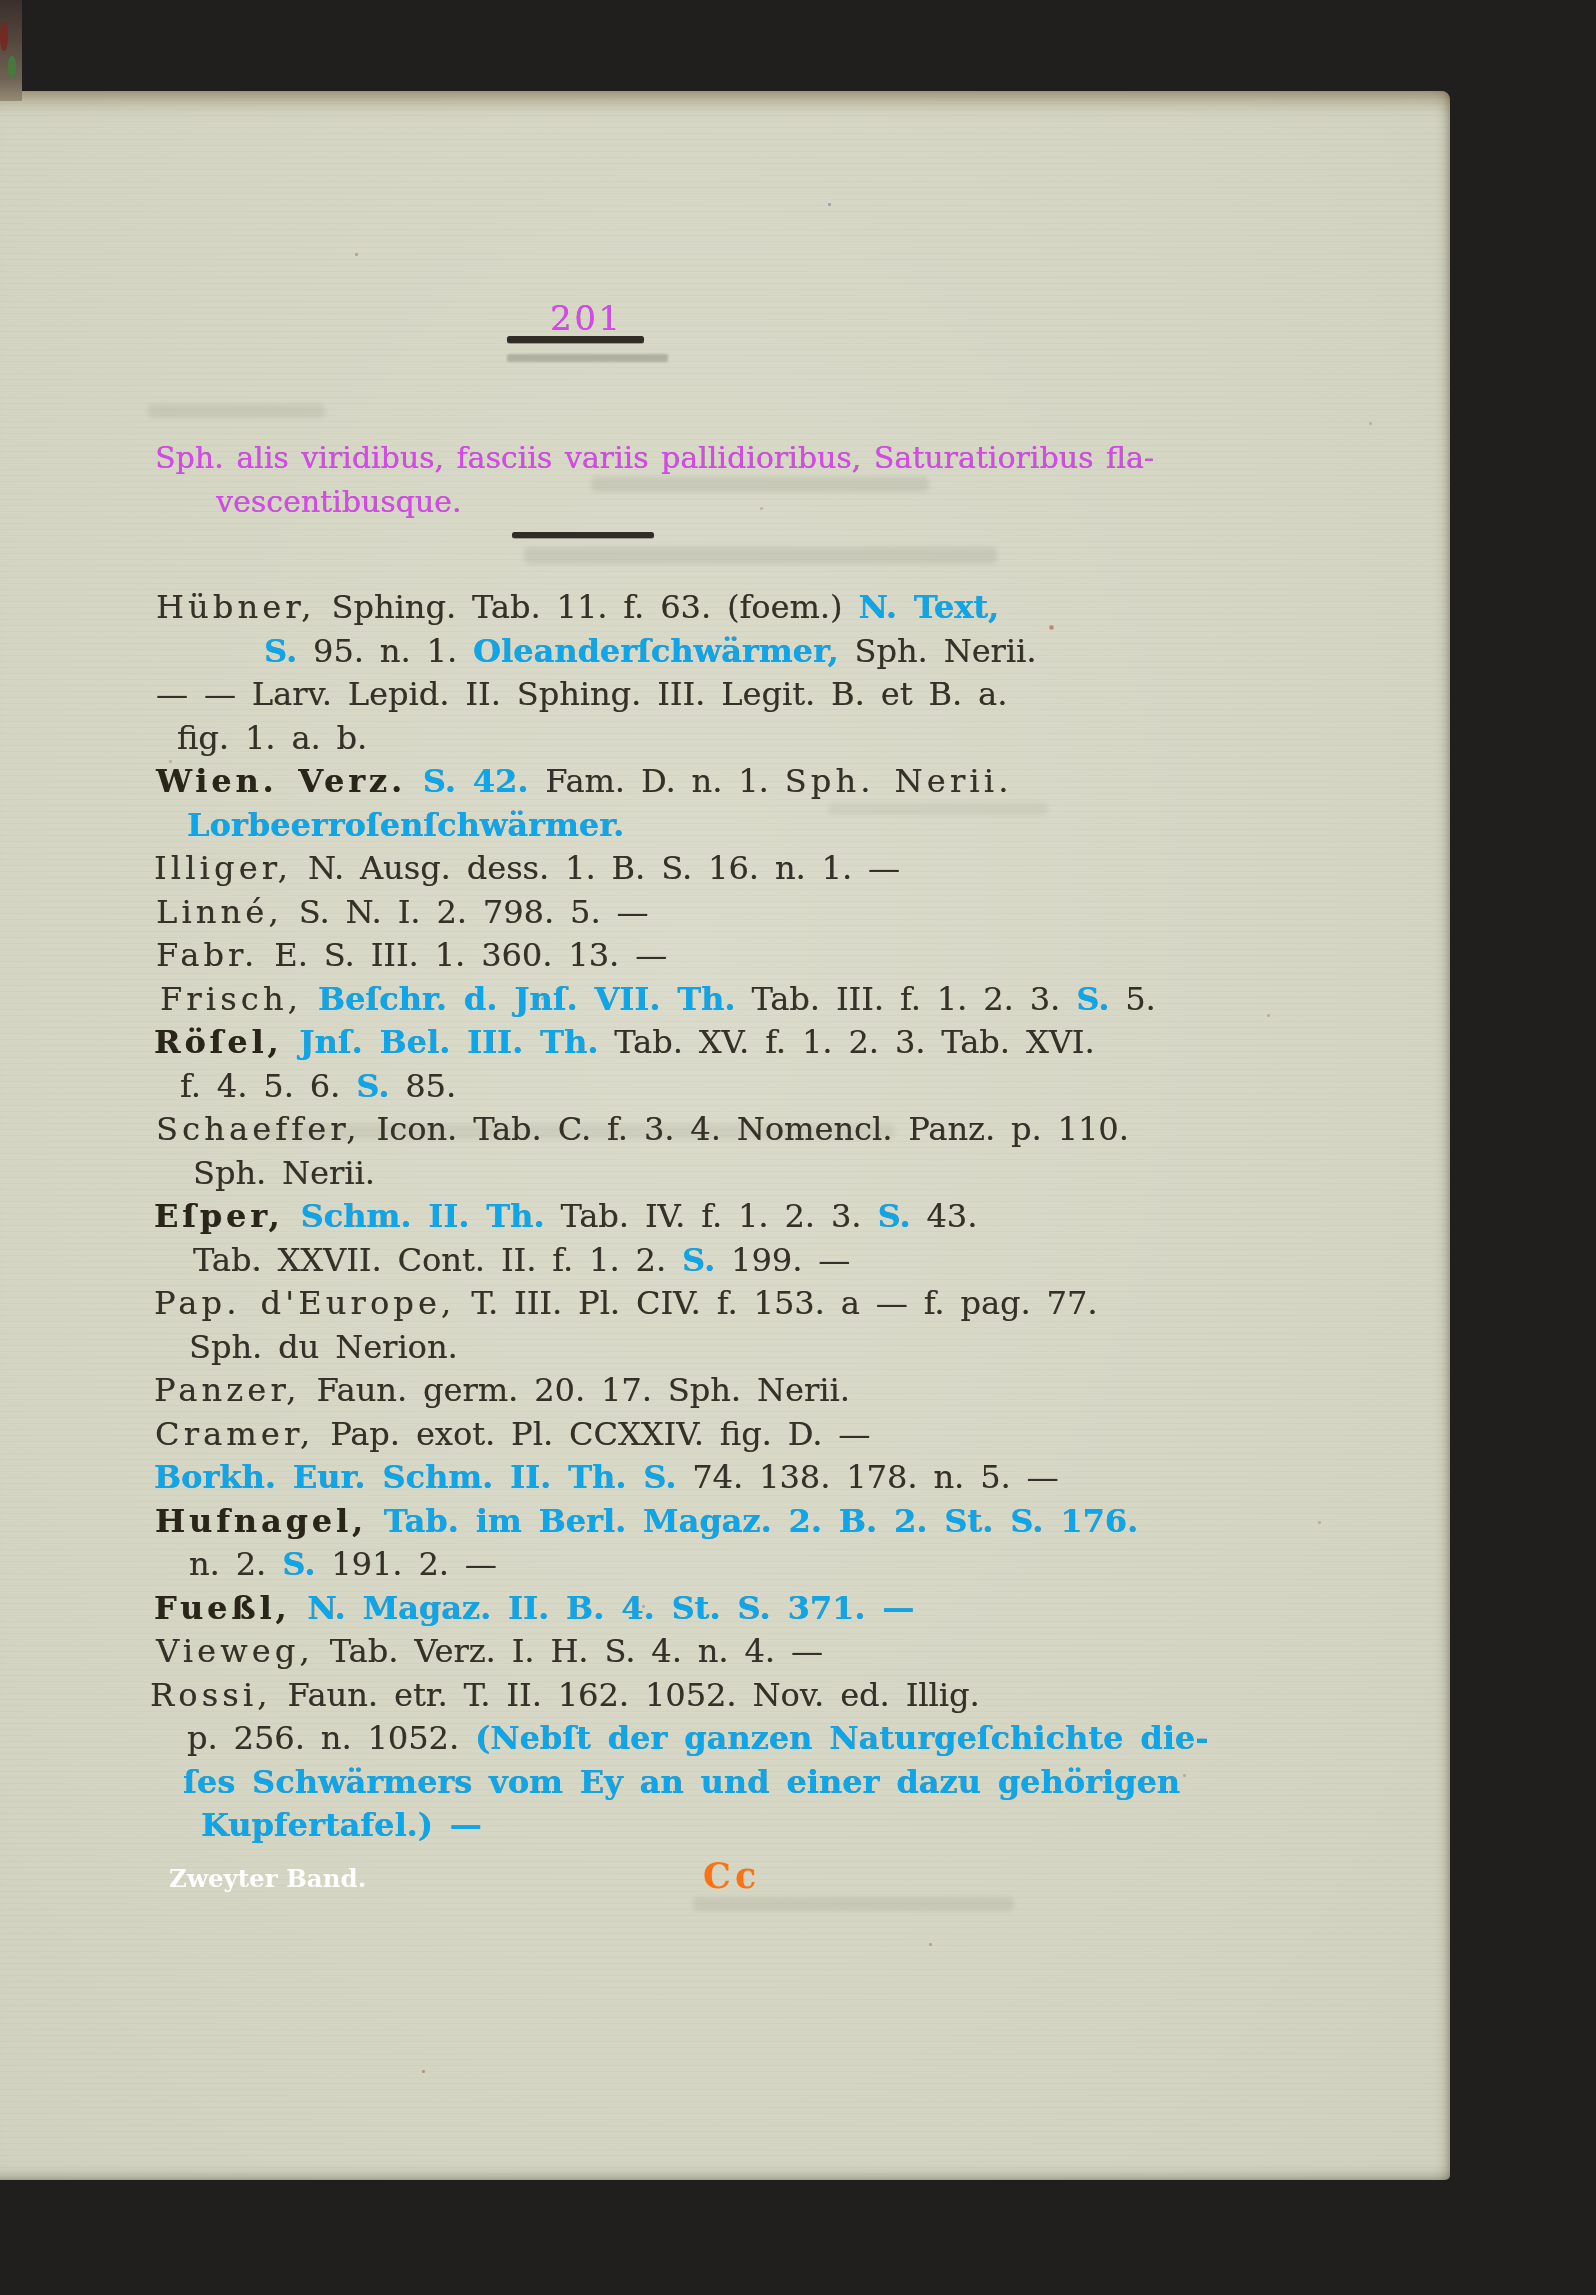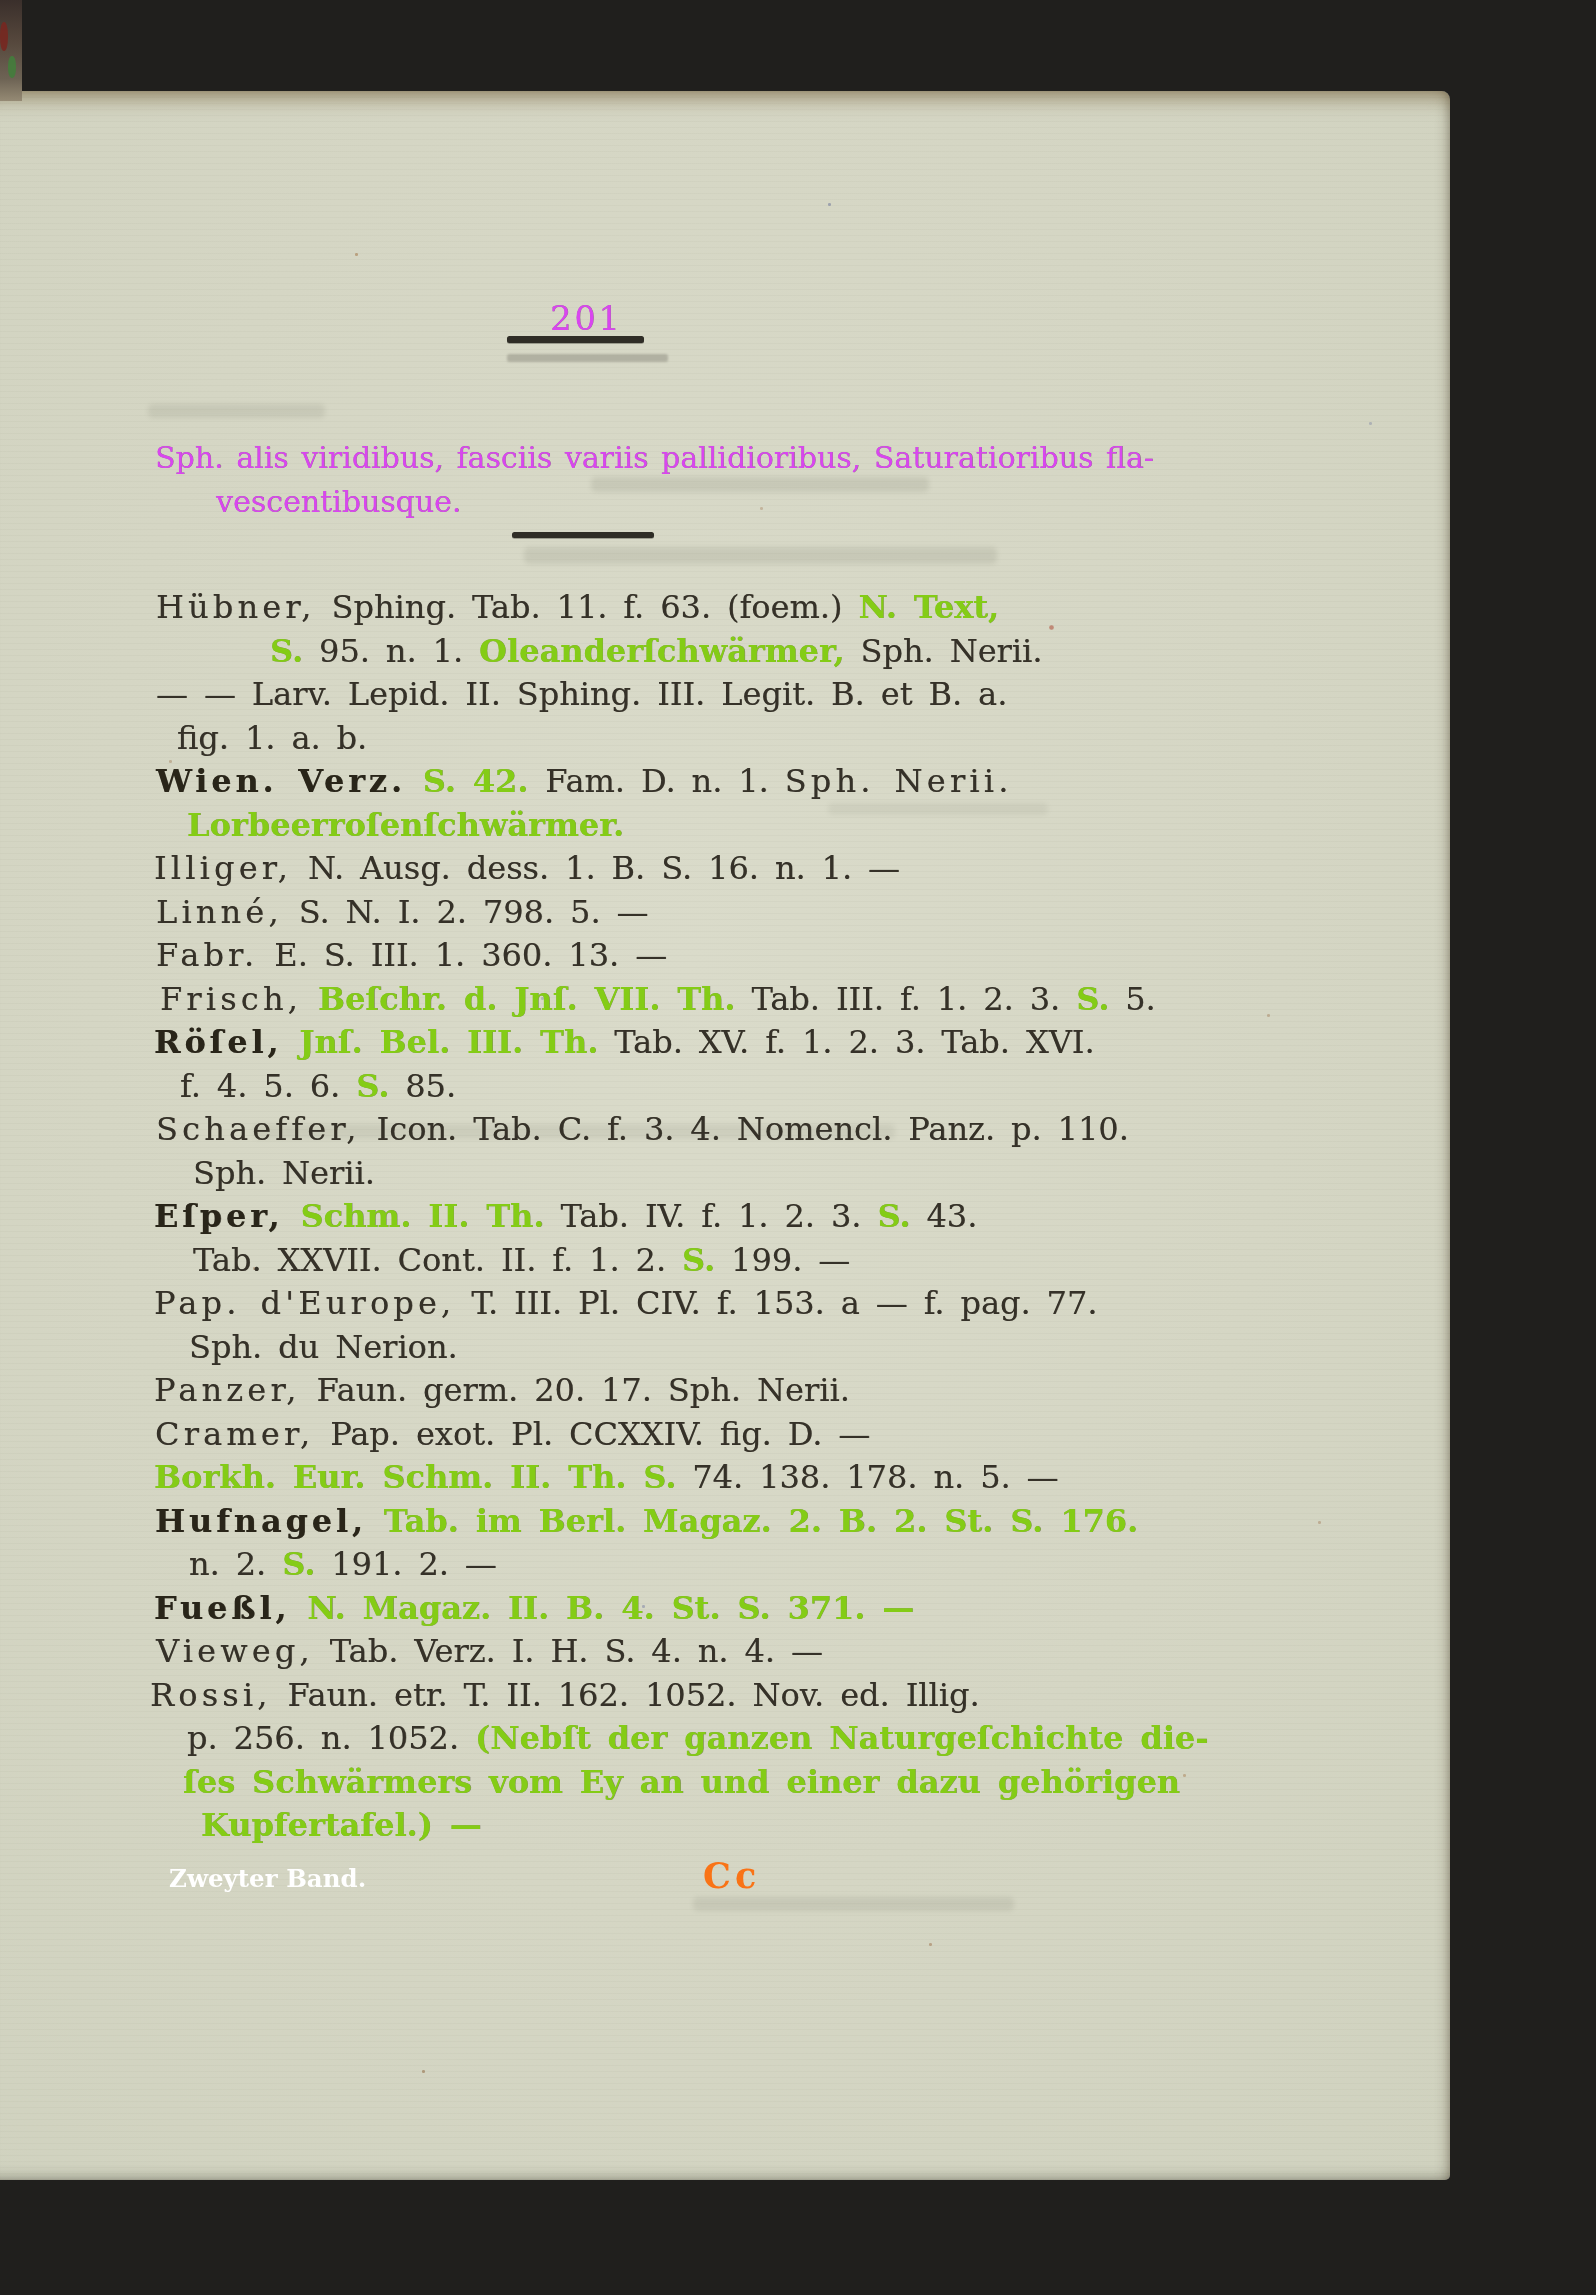--- a/index.html
+++ b/index.html
@@ -88,21 +88,21 @@
     position: absolute;
     white-space: nowrap;
     font-size: 32px;
     line-height: 44px;
     word-spacing: 0.18em;
     color: #353128;
     text-shadow: 0.3px 0.3px 0.4px rgba(48,44,34,0.5);
   }
   .s-a  { }
   .s-au { letter-spacing: 0.13em; }
-  .s-f  { font-weight: 700; color: #84cc16; text-align: right; }
+  .s-f  { font-weight: 700; color: #0ea5e9; text-align: right; }
   .s-fu { font-weight: 700; letter-spacing: 0.12em; color: #292519; }
 
   .footer-volume {
     font-size: 24.5px;
     font-weight: 700;
     color: #ffffff;
   }
   .footer-signature {
     font-size: 35px;
     font-weight: 700;
@@ -172,21 +172,21 @@
   <div class="ghost-rule" style="left:507px; top:354px; width:161px; height:7.6px;"></div>
 
 
   <div class="abs ink desc" style="left:155px; top:440px;">Sph. alis viridibus, fasciis variis pallidioribus, Saturatioribus fla-</div>
   <div class="abs ink desc" style="left:216px; top:484px;">vescentibusque.</div>
 
   <div class="rule" style="left:512px; top:532px; width:142px; height:6px;"></div>
 
   <div id="bibliography">
       <div class="bib-line" style="left: 156px; top: 585px;"><span class="s-au">Hübner,</span><span class="s-a"> Sphing. Tab. 11. f. 63. (foem.) </span><span class="s-f">N. Text,</span></div>
-      <div class="bib-line" style="left: 270px; top: 629px;"><span class="s-f">S.</span><span class="s-a"> 95. n. 1. </span><span class="s-f">Oleanderſchwärmer,</span><span class="s-a"> Sph. Nerii.</span></div>
+      <div class="bib-line" style="left: 264px; top: 629px;"><span class="s-f">S.</span><span class="s-a"> 95. n. 1. </span><span class="s-f">Oleanderſchwärmer,</span><span class="s-a"> Sph. Nerii.</span></div>
       <div class="bib-line" style="left: 156px; top: 672px;"><span class="s-a">— — Larv. Lepid. II. Sphing. III. Legit. B. et B. a.</span></div>
       <div class="bib-line" style="left: 177px; top: 716px;"><span class="s-a">fig. 1. a. b.</span></div>
       <div class="bib-line" style="left: 156px; top: 759px;"><span class="s-fu">Wien. Verz.</span><span class="s-f"> S. 42. </span><span class="s-a">Fam. D. n. 1. </span><span class="s-au">Sph. Nerii.</span></div>
       <div class="bib-line" style="left: 187px; top: 803px;"><span class="s-f">Lorbeerroſenſchwärmer.</span></div>
       <div class="bib-line" style="left: 154px; top: 846px;"><span class="s-au">Illiger,</span><span class="s-a"> N. Ausg. dess. 1. B. S. 16. n. 1. —</span></div>
       <div class="bib-line" style="left: 156px; top: 890px;"><span class="s-au">Linné,</span><span class="s-a"> S. N. I. 2. 798. 5. —</span></div>
       <div class="bib-line" style="left: 156px; top: 933px;"><span class="s-au">Fabr.</span><span class="s-a"> E. S. III. 1. 360. 13. —</span></div>
       <div class="bib-line" style="left: 160px; top: 977px;"><span class="s-au">Frisch,</span><span class="s-a"> </span><span class="s-f">Beſchr. d. Jnſ. VII. Th.</span><span class="s-a"> Tab. III. f. 1. 2. 3. </span><span class="s-f">S.</span><span class="s-a"> 5.</span></div>
       <div class="bib-line" style="left: 154px; top: 1020px;"><span class="s-fu">Röſel,</span><span class="s-f"> Jnſ. Bel. III. Th.</span><span class="s-a"> Tab. XV. f. 1. 2. 3. Tab. XVI.</span></div>
       <div class="bib-line" style="left: 180px; top: 1064px;"><span class="s-a">f. 4. 5. 6. </span><span class="s-f">S.</span><span class="s-a"> 85.</span></div>

